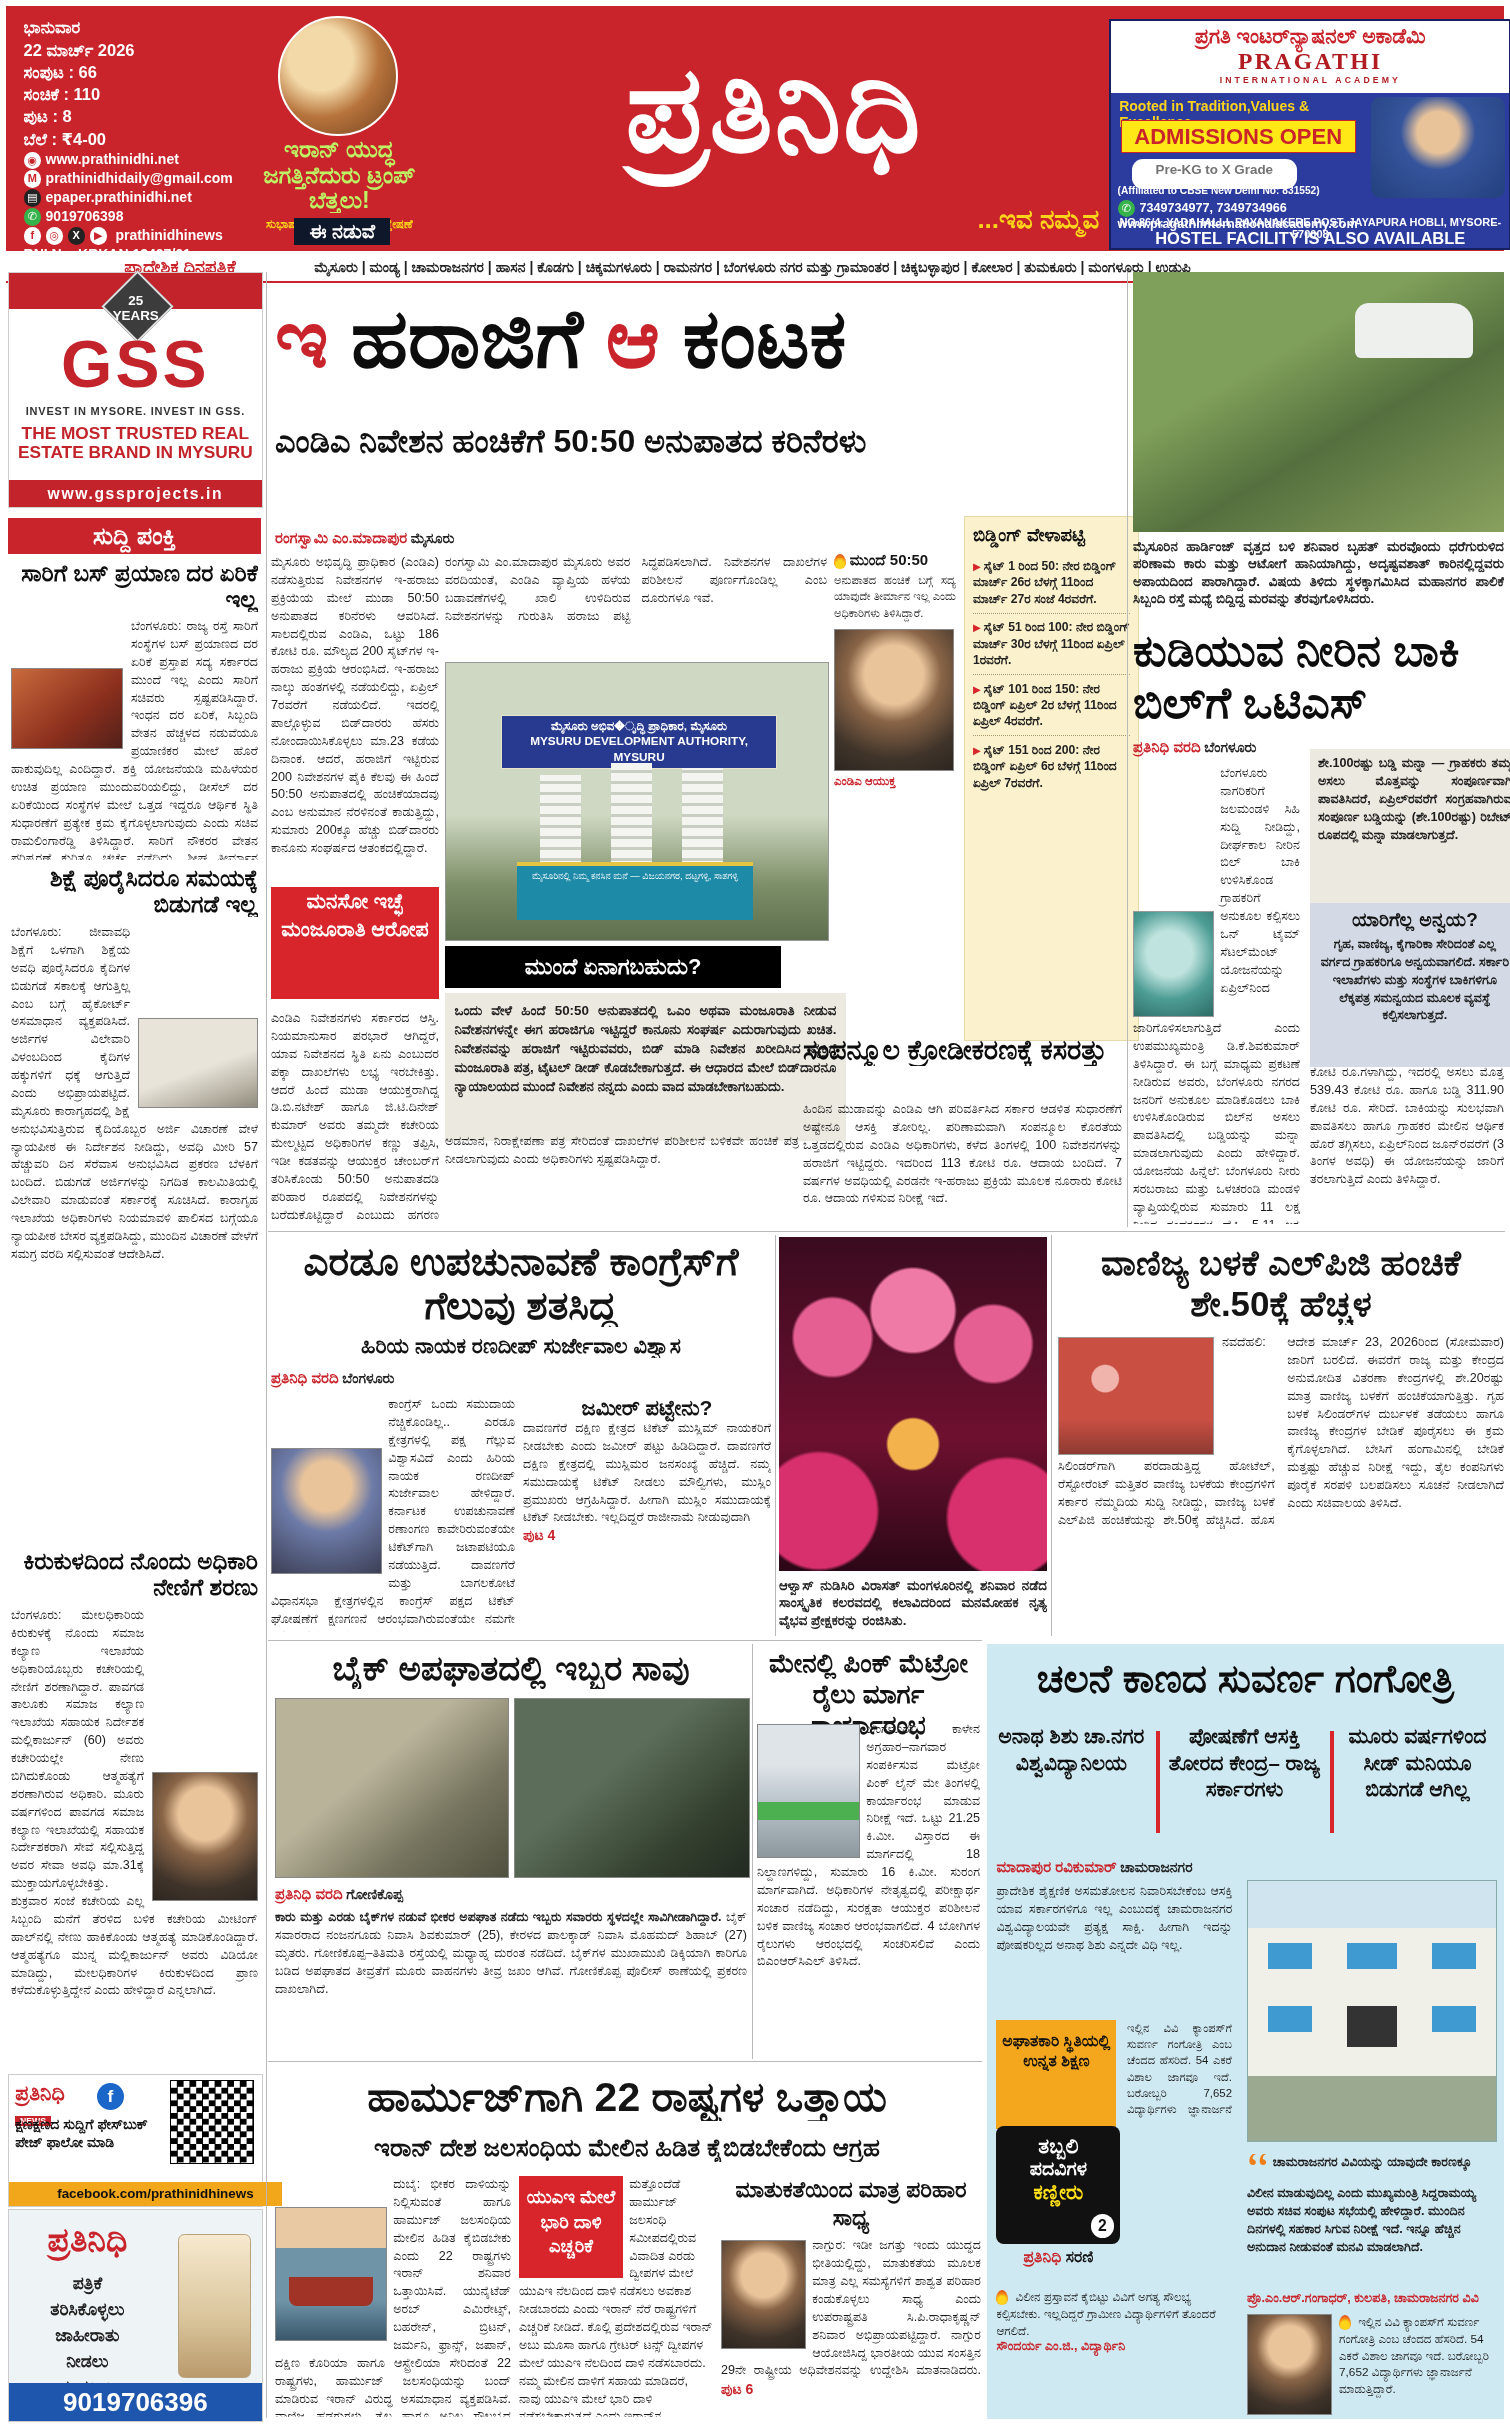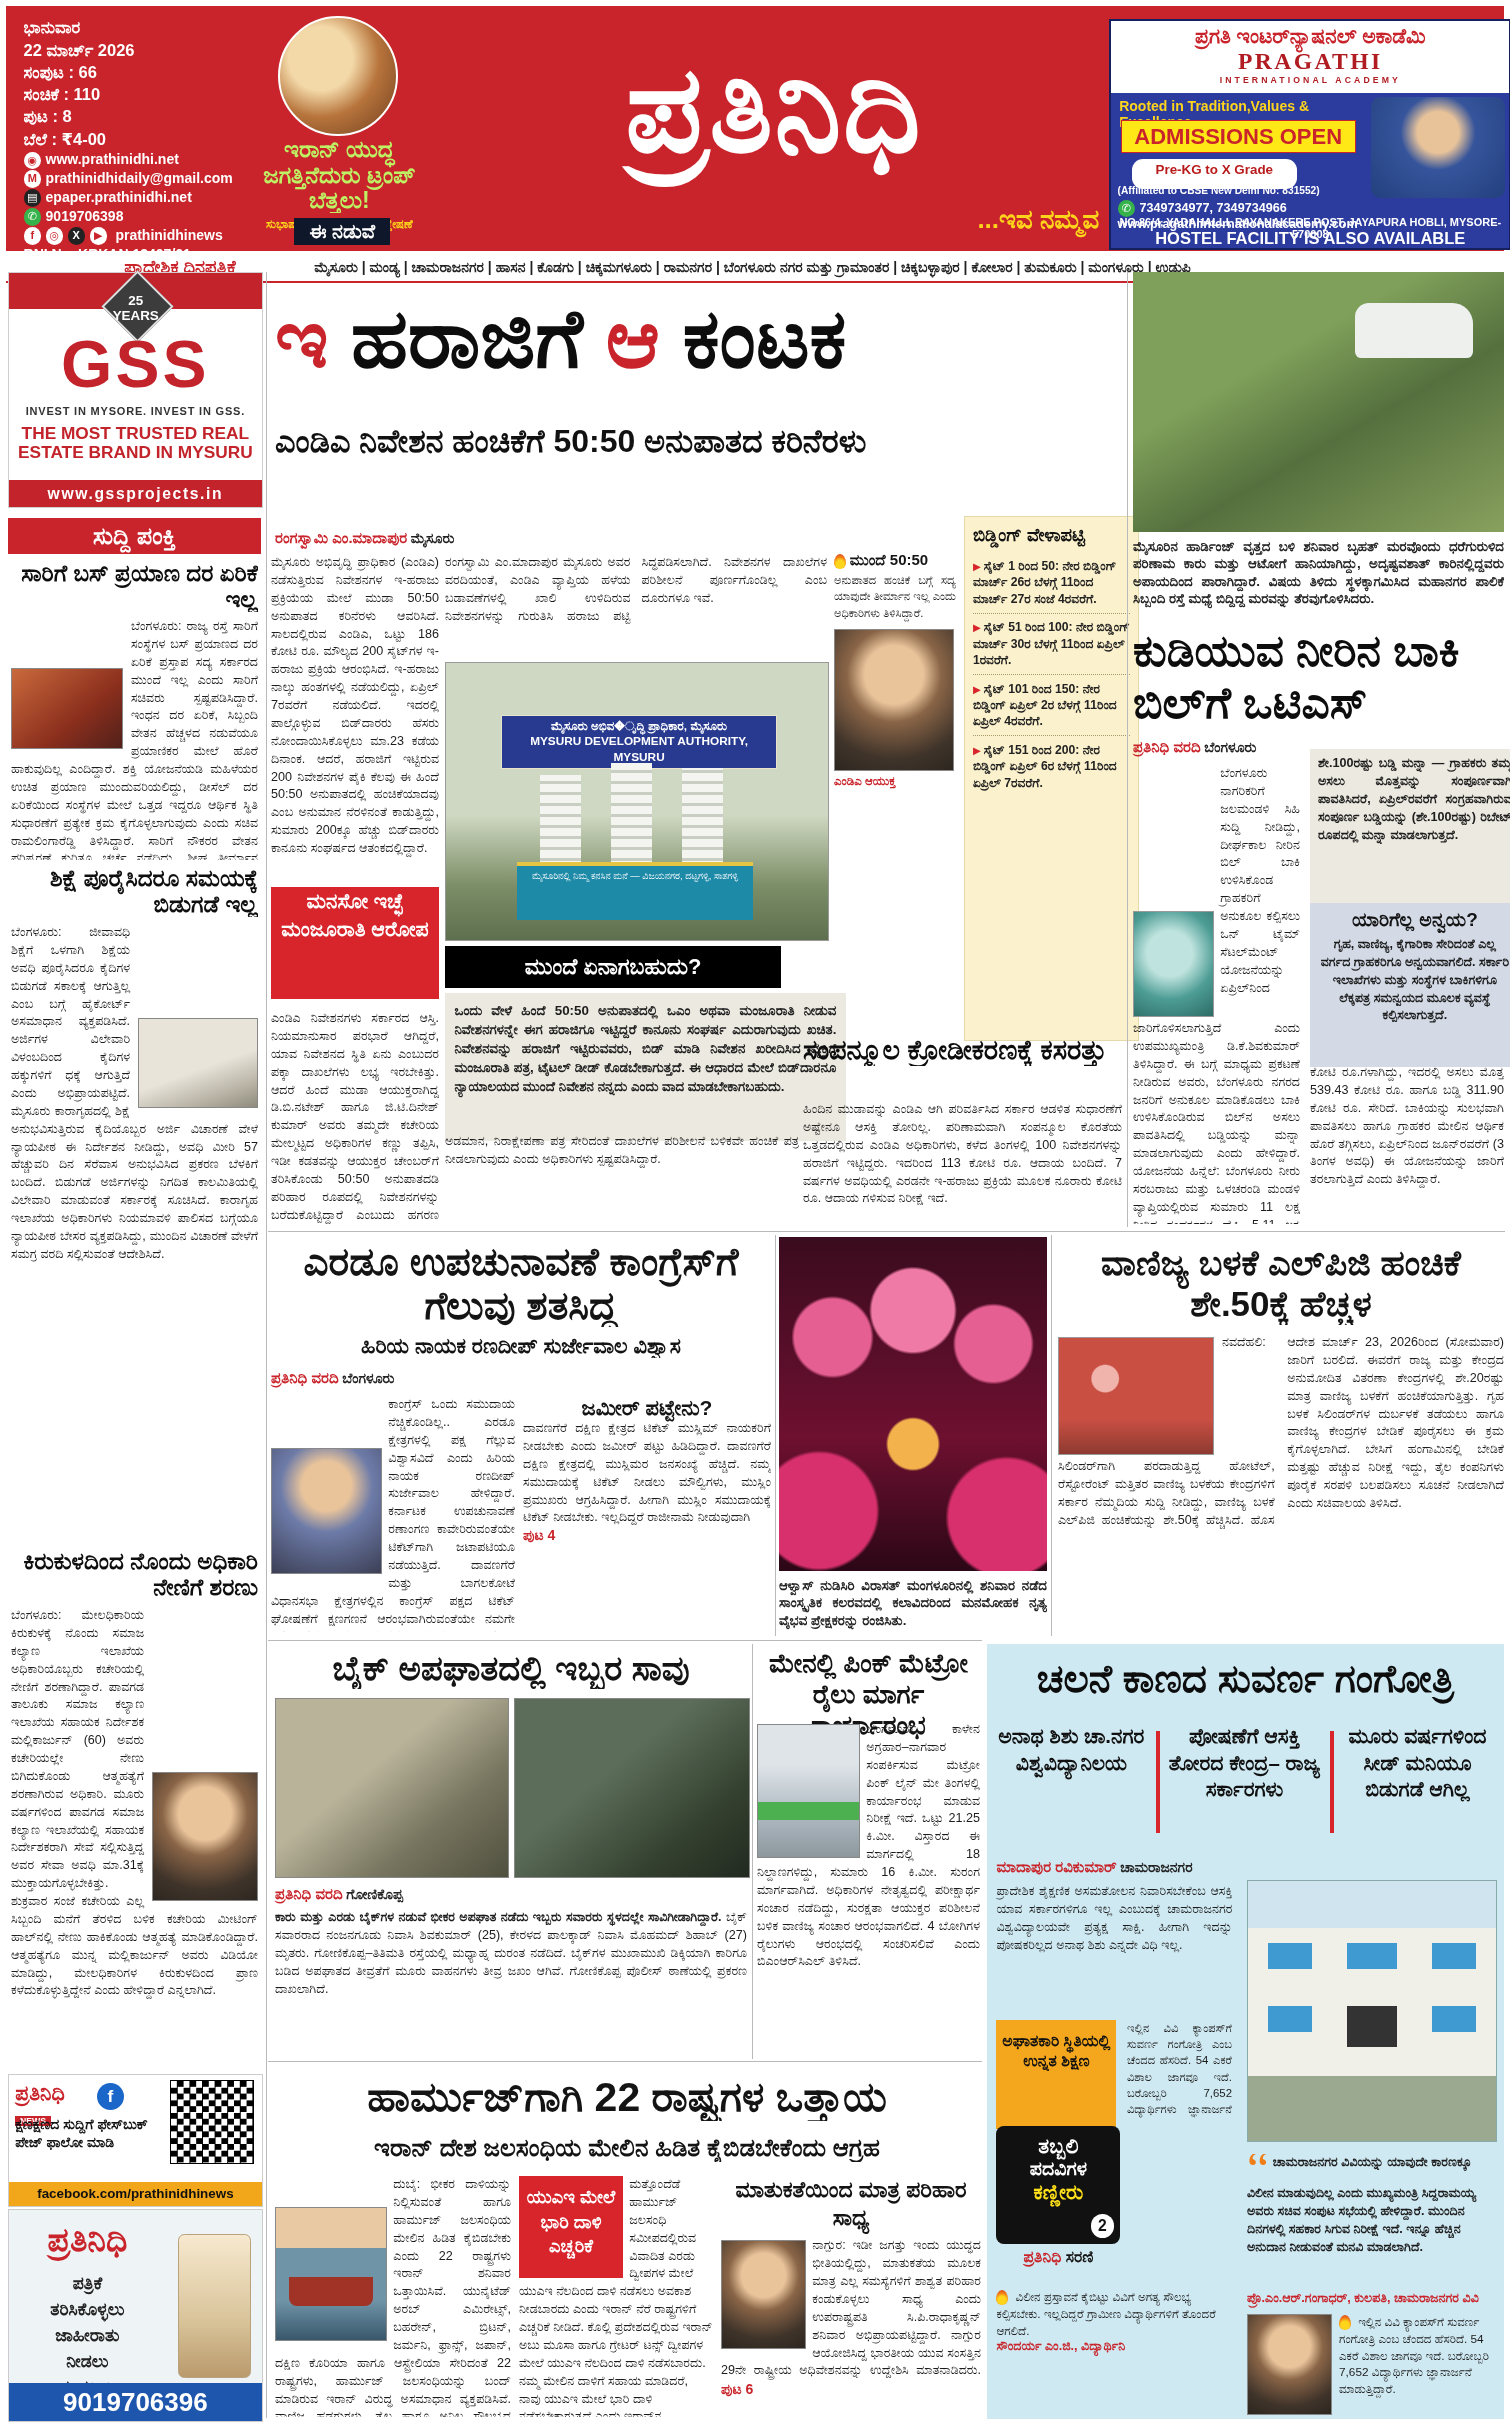--- a/index.html
+++ b/index.html
@@ -28,21 +28,21 @@
   
   .pragathi{left:1103px;top:12.6px;width:398px;height:227px;background:#2b3b9e;border:2.4px solid #16205e;}
   .pr-top{position:absolute;left:0;top:0;width:100%;height:72px;background:#fff;text-align:center;}
   .pr-kn{color:#c9242b;font-weight:800;font-size:20.5px;margin-top:3.1px;}
   .pr-en{color:#b01c22;font-weight:800;font-size:23.6px;font-family:"Liberation Serif",serif;letter-spacing:2.4px;}
   .pr-sub{color:#b01c22;font-weight:bold;font-size:8.7px;letter-spacing:3.1px;}
   .pr-band{position:absolute;left:7.9px;top:77px;width:236px;color:#ffd51c;font-weight:bold;font-size:14px;}
   .pr-adm{position:absolute;left:9.4px;top:99px;width:233px;height:31px;background:#ffe816;border:1.6px solid #c9242b;
       color:#c9242b;font-weight:800;font-size:22px;text-align:center;line-height:31px;}
   .pr-pill{position:absolute;left:20.5px;top:138px;width:165px;height:30px;background:#fff;border-radius:11px;
-      color:#b91c1c;font-weight:bold;font-size:13.4px;text-align:center;line-height:22px;}
+      color:#737373;font-weight:bold;font-size:13.4px;text-align:center;line-height:22px;}
   .pr-cbse{position:absolute;left:6.3px;top:164px;width:236px;color:#fff;font-size:10.2px;font-weight:bold;}
   .pr-ph{position:absolute;left:6.3px;top:179px;width:386px;color:#ffd51c;font-weight:bold;font-size:12.6px;}
   .pr-ph span{color:#fff;}
   .pr-addr{position:absolute;left:0;top:195px;width:100%;color:#fff;font-weight:bold;font-size:11px;text-align:center;}
   .pr-hostel{position:absolute;left:0;top:208px;width:100%;color:#fff;font-weight:800;font-size:16.5px;text-align:center;}
   .pr-photo{position:absolute;right:4.7px;top:76px;width:134px;height:101px;border-radius:9.4px;
       background:radial-gradient(circle at 50% 35%,#e8c39a 0 22%,#35549b 40%,#23407e 100%);}
   
   .strip{left:6.3px;top:253px;width:1498px;height:28px;background:#fff;border-bottom:2.4px solid #c9242b;line-height:28px;}
   .strip .lbl{position:absolute;left:118px;color:#c9242b;font-weight:800;font-size:18px;}
@@ -73,21 +73,21 @@
   .side-head{font-weight:800;font-size:23px;line-height:1.15;text-align:right;color:#0e0e0e;}
   .fb-ad{left:7.9px;top:2074px;width:253px;height:131px;border:0.8px solid #ccc;background:#fff;}
   .fb-logo{position:absolute;left:6.3px;top:6.3px;width:76px;color:#c9242b;font-weight:800;font-size:20.5px;}
   .fb-news{display:inline-block;background:#c9242b;color:#fff;font-size:8.7px;font-weight:bold;padding:0 4.7px;}
   .fb-circle{position:absolute;left:88px;top:7.9px;width:27px;height:27px;border-radius:50%;background:#1a66c9;color:#fff;
       font-weight:800;font-size:17.3px;text-align:center;line-height:27px;}
   .qr{position:absolute;right:7.9px;top:4.7px;width:82px;height:82px;border:1.6px solid #000;
       background:repeating-conic-gradient(#000 0% 25%, #fff 0% 50%);background-size:12.6px 12.6px;}
   .fb-txt{position:absolute;left:6.3px;top:41px;width:149px;font-weight:800;font-size:14px;line-height:1.25;color:#111;}
   .fb-strip{position:absolute;left:0;bottom:0;width:100%;height:23.6px;background:#f2a71b;color:#111;
-      font-weight:800;font-size:13.4px;text-align:center;line-height:23.6px;}
+      font-weight:800;font-size:13.4px;text-align:center;line-height:23.6px;padding-left:20px;}
   .contact-ad{left:7.9px;top:2209px;width:253px;height:211px;border:0.8px solid #ccc;background:#eef3f6;}
   .ca-logo{position:absolute;left:0;top:11px;width:157px;text-align:center;color:#c9242b;font-weight:800;font-size:33px;}
   .ca-lines{position:absolute;left:0;top:61px;width:157px;text-align:center;font-weight:800;font-size:17.3px;line-height:1.5;color:#222;}
   .ca-paper{position:absolute;right:11px;top:23.6px;width:71px;height:142px;border-radius:6.3px;
       background:linear-gradient(180deg,#f7e9cf,#d9c49a 60%,#b99a6c);border:0.8px solid #b9a27c;}
   .ca-phone{position:absolute;left:0;bottom:0;width:100%;height:38px;background:#1e56ae;color:#fff;
       font-weight:800;font-size:26px;text-align:center;line-height:38px;}
   
   .lead-hl{left:275px;top:294px;width:846px;font-size:82px;font-weight:800;line-height:1.1;color:#0d0d0d;}
   .lead-deck{left:275px;top:423px;width:846px;font-size:32px;font-weight:800;color:#111;}

